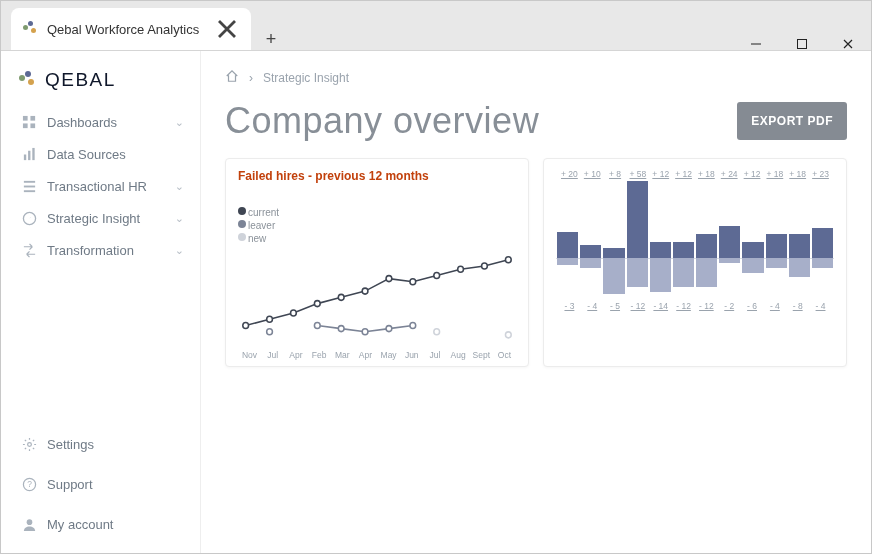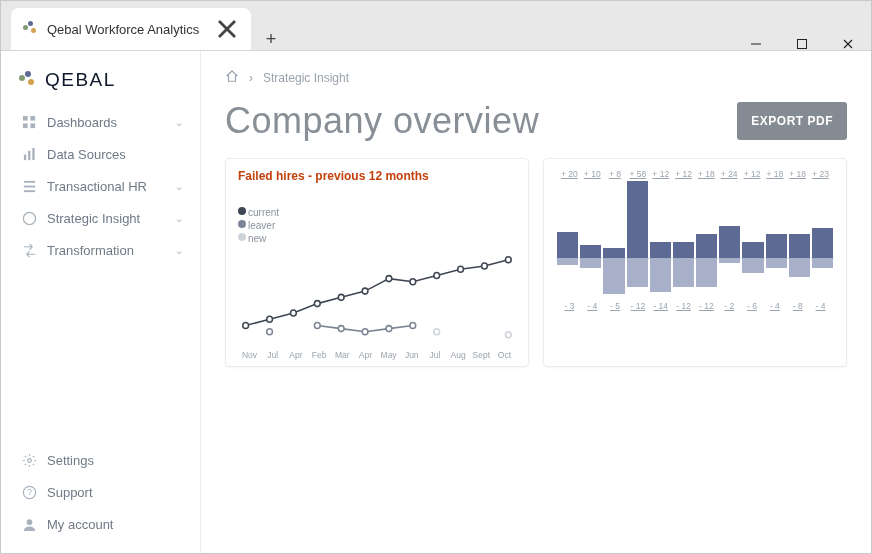--- a/index.html
+++ b/index.html
@@ -20,21 +20,21 @@
   .app { display: flex; height: calc(554px - 50px); }
   .sidebar { width: 200px; border-right: 1px solid #eee; padding: 16px 10px 10px 14px; display: flex; flex-direction: column; }
   .brand { display: flex; align-items: center; gap: 8px; margin: 2px 4px 16px 4px; }
   .brand-name { letter-spacing: 1.5px; font-weight: 300; font-size: 19px; color: #0f172a; }
   .nav { display: flex; flex-direction: column; gap: 2px; }
   .nav-item { display: flex; align-items: center; gap: 10px; padding: 7px 6px; font-size: 13px; color: #6f7a86; cursor: pointer; border-radius: 4px; }
   .nav-item .chev { margin-left: auto; color: #b7bec6; font-size: 11px; }
   .nav-icon { width: 16px; height: 16px; display: inline-flex; align-items: center; justify-content: center; color: #aab3bd; }
   .nav-icon svg { width: 15px; height: 15px; }
   .spacer { flex: 1; }
-  .bottom-nav { display: flex; flex-direction: column; gap: 2px; margin-bottom: 6px; }
+  .bottom-nav { display: flex; flex-direction: column; gap: 10px; margin-bottom: 6px; }
 
   .main { flex: 1; padding: 18px 24px; overflow: hidden; }
   .breadcrumb { display: flex; align-items: center; gap: 10px; color: #9aa3ad; font-size: 12px; }
   .breadcrumb svg { width: 14px; height: 14px; }
   .page-title-row { display: flex; align-items: center; justify-content: space-between; margin-top: 14px; margin-bottom: 16px; }
   .page-title { font-size: 36px; font-weight: 300; color: #888f97; letter-spacing: 0.5px; }
   .export-btn { background: #858b93; color: #fff; border: none; padding: 12px 14px; font-size: 12px; font-weight: 600; letter-spacing: 0.5px; border-radius: 3px; cursor: pointer; }
 
   .cards { display: flex; gap: 14px; }
   .card { background: #fff; border: 1px solid #ececec; border-radius: 4px; box-shadow: 0 1px 3px rgba(0,0,0,0.04); padding: 10px 12px 4px 12px; flex: 1; }

